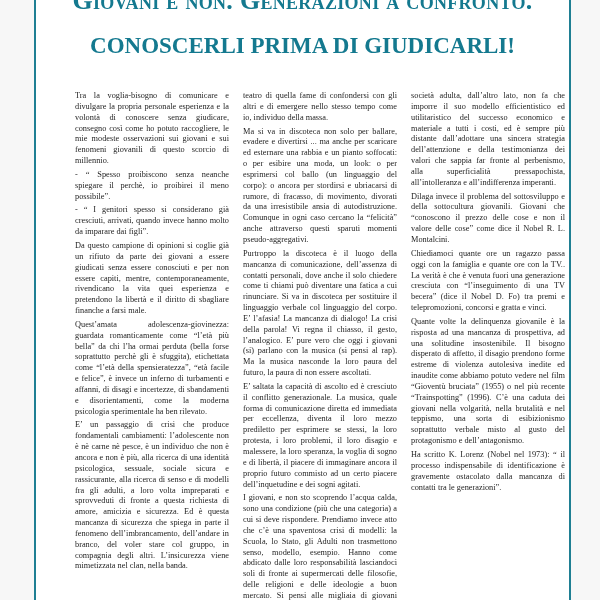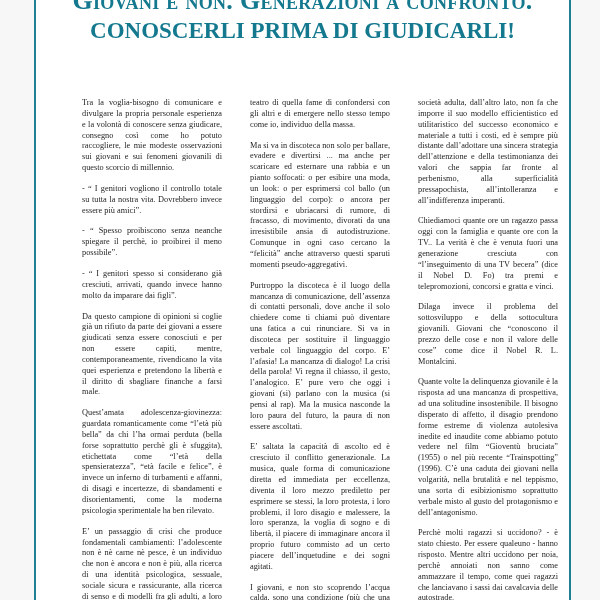--- a/index.html
+++ b/index.html
@@ -19,66 +19,64 @@
   }
   .title-block {
     position: absolute; left: 0; right: 0; top: 0;
     text-align: center;
     color: #14798f;
     font-weight: bold;
     font-family: "Liberation Serif", serif;
   }
   .t1 { font-size: 26px; line-height: 26px; margin-top: -6px; font-variant: small-caps; letter-spacing: 0.3px; }
   .t2 { font-size: 26px; line-height: 30px; font-variant: small-caps; }
-  .t3 { font-size: 23px; line-height: 30px; margin-top: 2px; }
+  .t3 { font-size: 23px; line-height: 30px; margin-top: 17px; }
   .cols {
     position: absolute; left: 36px; top: 94px;
     width: 496px;
     display: flex; justify-content: space-between;
   }
   .col {
     width: 160px;
     font-size: 8.3px;
     line-height: 10.85px;
     color: #1e1e1e;
     text-align: justify;
   }
-  .col p { margin: 10px; }
+  .col p { margin: 3px; }
 </style>
 </head>
 <body>
 
 <div class="page">
   <div class="title-block">
     <div class="t1">Giovani e non. Generazioni a confronto.</div>
     <div class="t3">CONOSCERLI PRIMA DI GIUDICARLI!</div>
   </div>
 
   <div class="cols">
     <div class="col">
       <p>Tra la voglia-bisogno di comunicare e divulgare la propria personale esperienza e la volontà di conoscere senza giudicare, consegno così come ho potuto raccogliere, le mie modeste osservazioni sui giovani e sui fenomeni giovanili di questo scorcio di millennio.</p>
-      <p>- “ I genitori vogliono il controllo totale su tutta la nostra vita. Dovrebbero invece essere più amici”.</p>
       <p>- “ Spesso proibiscono senza neanche spiegare il perchè, io proibirei il meno possibile”.</p>
       <p>- “ I genitori spesso si considerano già cresciuti, arrivati, quando invece hanno molto da imparare dai figli”.</p>
       <p>Da questo campione di opinioni si coglie già un rifiuto da parte dei giovani a essere giudicati senza essere conosciuti e per non essere capiti, mentre, contemporaneamente, rivendicano la vita quei esperienza e pretendono la libertà e il diritto di sbagliare finanche a farsi male.</p>
       <p>Quest’amata adolescenza-giovinezza: guardata romanticamente come “l’età più bella” da chi l’ha ormai perduta (bella forse soprattutto perchè  gli è sfuggita), etichettata come “l’età della spensieratezza”, “età facile e felice”, è invece un inferno di turbamenti e affanni, di disagi e incertezze, di sbandamenti e disorientamenti, come la moderna psicologia sperimentale ha ben rilevato.</p>
       <p>E’ un passaggio di crisi che produce fondamentali cambiamenti: l’adolescente non è nè carne nè pesce, è un individuo che non è ancora e non è più, alla ricerca di una identità psicologica, sessuale, sociale sicura e rassicurante, alla ricerca  di senso e di modelli fra gli adulti, a loro volta impreparati e sprovveduti di fronte a questa richiesta di amore, amicizia e sicurezza. Ed è questa mancanza di sicurezza che spiega in parte il fenomeno dell’imbrancamento, dell’andare in branco, del voler stare col gruppo, in compagnia degli altri. L’insicurezza viene mimetizzata nel clan, nella banda.</p>
 
     </div>
     <div class="col">
       <p>teatro di quella fame di confondersi con gli altri e di emergere nello stesso tempo come io, individuo della massa.</p>
       <p>Ma si va in discoteca non solo per ballare, evadere e divertirsi ... ma anche per scaricare ed esternare una rabbia e un pianto soffocati: o per esibire una moda, un look: o per esprimersi col ballo (un linguaggio del corpo): o ancora per stordirsi e ubriacarsi di rumore, di fracasso, di movimento, divorati da una irresistibile ansia di autodistruzione. Comunque in ogni caso cercano la “felicità” anche attraverso questi sparuti momenti pseudo-aggregativi.</p>
       <p>Purtroppo la discoteca è il luogo della mancanza di comunicazione, dell’assenza di contatti personali, dove anche il solo chiedere come ti chiami può diventare una fatica a cui rinunciare. Si va in discoteca per sostituire il linguaggio verbale col linguaggio del corpo. E’ l’afasia! La mancanza di dialogo! La crisi della parola! Vi regna il chiasso, il gesto, l’analogico. E’ pure vero che oggi i giovani (si) parlano con la musica (si pensi al rap).  Ma la musica nasconde la loro paura del futuro, la paura di non essere ascoltati.</p>
       <p>E’ saltata la capacità di ascolto ed è cresciuto il conflitto generazionale. La musica, quale forma di comunicazione diretta ed immediata per eccellenza, diventa il loro mezzo prediletto per esprimere se stessi, la loro protesta, i loro problemi, il loro disagio e malessere, la loro speranza, la voglia di sogno e di libertà, il piacere di immaginare ancora il proprio futuro commisto ad un certo piacere dell’inquetudine e dei sogni agitati.</p>
       <p>I giovani, e non sto scoprendo l’acqua calda, sono una condizione (più che una categoria) a cui si deve rispondere. Prendiamo invece atto che c’è una spaventosa crisi di modelli: la Scuola,  lo Stato, gli Adulti non trasmettono senso, modello, esempio. Hanno come abdicato dalle loro responsabilità lasciandoci soli di fronte ai supermercati delle filosofie, delle religioni e delle ideologie a buon mercato. Si pensi alle migliaia di giovani scesi nelle piazze a chiedere che “ci fosse” lo Stato assente a punire i mafiosi, a riformare la scuola, a fare giustizia (piazza Fontana, strage di Bologna, Ustica ...), a dare lavoro ai milioni di disoccupati.</p>
 
     </div>
     <div class="col">
       <p>società adulta, dall’altro lato, non fa che imporre il suo modello efficientistico ed utilitaristico del successo economico e materiale a tutti i costi, ed è sempre più distante dall’adottare una sincera strategia dell’attenzione e della testimonianza dei valori che sappia far fronte al perbenismo, alla superficialità pressapochista, all’intolleranza e all’indifferenza imperanti.</p>
+      <p>Dilaga invece il problema del sottosviluppo e della sottocultura giovanili. Giovani che “conoscono il prezzo delle cose e non il valore delle cose” come dice il Nobel R. L. Montalcini.</p>
       <p>Chiediamoci quante ore un ragazzo passa oggi con la famiglia e quante ore con la TV.. La verità è che è venuta fuori una generazione cresciuta con “l’inseguimento di una TV becera” (dice il Nobel D. Fo) tra premi e telepromozioni, concorsi e gratta e vinci.</p>
-      <p>Dilaga invece il problema del sottosviluppo e della sottocultura giovanili. Giovani che “conoscono il prezzo delle cose e non il valore delle cose” come dice il Nobel R. L. Montalcini.</p>
       <p>Quante volte la delinquenza giovanile è la risposta ad una mancanza di prospettiva, ad una solitudine insostenibile. Il bisogno disperato di affetto, il disagio prendono forme estreme di violenza autolesiva inedite ed inaudite come abbiamo potuto vedere nel film “Gioventù bruciata” (1955) o nel più recente “Trainspotting” (1996). C’è una caduta dei giovani nella volgarità, nella brutalità e nel teppismo, una sorta di esibizionismo soprattutto verbale misto al gusto del protagonismo e dell’antagonismo.</p>
-      <p>Perchè molti ragazzi si uccidono? - è stato chiesto. Per essere qualeuno - hanno risposto. Mentre altri uccidono per noia, perchè annoiati non sanno come  ammazzare il tempo, come quei ragazzi che lanciavano i sassi dai cavalcavia delle autostrade.</p>
       <p>Ha scritto K. Lorenz (Nobel nel 1973): “ il processo indispensabile di identificazione è gravemente ostacolato dalla mancanza di contatti tra le generazioni”.</p>
 
     </div>
   </div>
 </div>
 
 </body></html>

